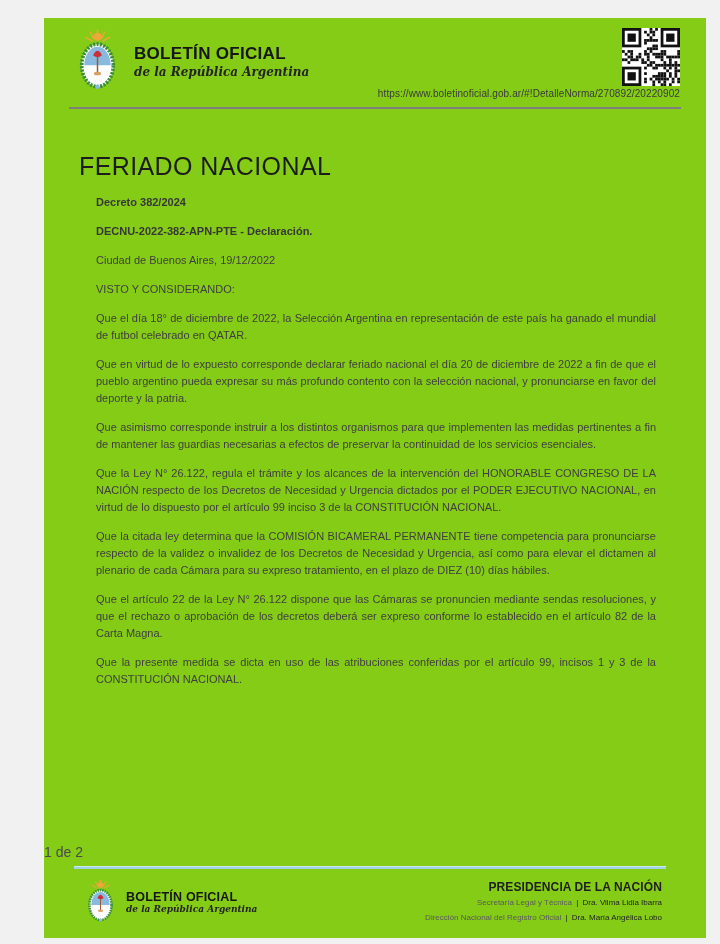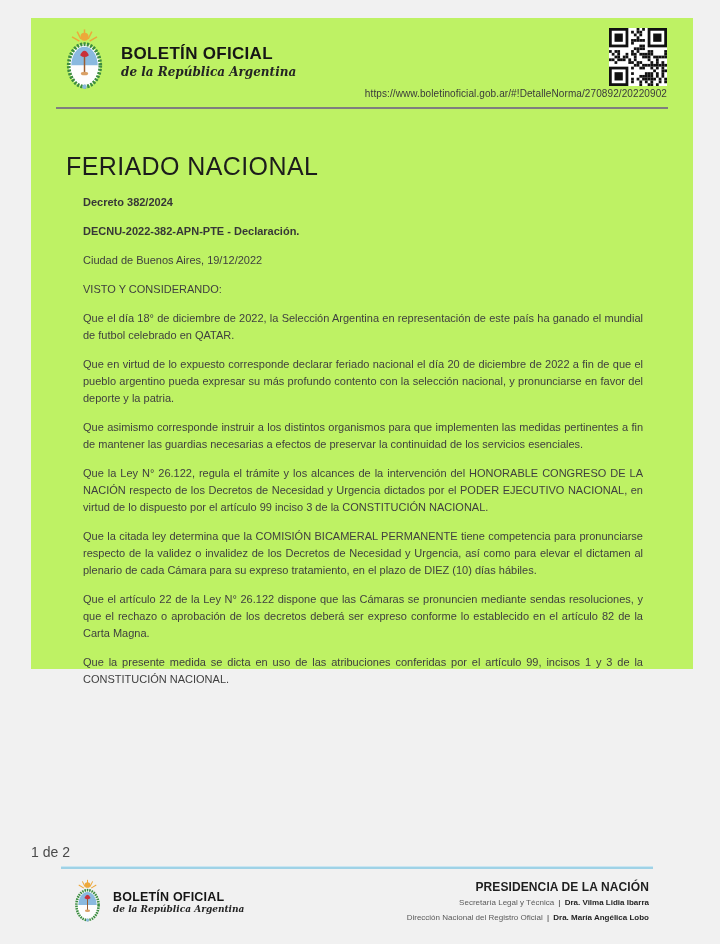--- a/index.html
+++ b/index.html
@@ -3,22 +3,22 @@
 <meta charset="utf-8">
 <style>
   * { margin: 0; padding: 0; box-sizing: border-box; }
   html,body { background:#e9e9e9; }
   .stage {
     position: relative; width: 720px; height: 944px;
     background: #f1f1f1; overflow: hidden;
     font-family: "Liberation Sans", sans-serif;
   }
   .paper {
-    position: absolute; left: 31px; top: 18px;
-    width: 662px; height: 651px; background: #bef264;
+    position: absolute; left: 44px; top: 18px;
+    width: 662px; height: 920px; background: #84cc16;
   }
   
   .brand-row { position: absolute; left: 30px; top: 10px; display: flex; align-items: center; gap: 13px; }
   .logo-lg { width: 47px; height: 66px; }
   .brand-title { font-size: 17px; font-weight: bold; color: #161616; letter-spacing: .3px; }
   .brand-subtitle { font-family: "DejaVu Serif", serif; font-style: italic; font-weight: bold;
     font-size: 12px; color: #242424; margin-top: 1px; }
   .qr { position: absolute; top: 10px; right: 26px; width: 58px; height: 58px; }
   .url { position: absolute; top: 70px; right: 26px; font-size: 10px; color: #3a3a3a; letter-spacing: .1px; }
   .header-rule { position: absolute; top: 89px; left: 25px; right: 25px; height: 2px; background: #7f7f7f; }
@@ -36,21 +36,21 @@
     background: #9fd2e6; border-top: 1px solid #c9e6f2; }
   .footer-row { position: absolute; top: 861px; left: 40px; right: 44px;
     display: flex; justify-content: space-between; align-items: center; }
   .footer-brand { display: flex; align-items: center; gap: 9px; }
   .logo-sm { width: 33px; height: 46px; }
   .f-title { font-size: 12.5px; font-weight: bold; color: #161616; letter-spacing: .2px; }
   .f-sub { font-family: "DejaVu Serif", serif; font-style: italic; font-weight: bold;
     font-size: 9px; color: #242424; }
   .footer-right { text-align: right; font-size: 8px; color: #5a5a5a; line-height: 15px; }
   .footer-org { font-size: 12px; font-weight: bold; color: #1f1f1f; letter-spacing: .1px; }
-  .f-name { font-weight: bold; color: #1f1f1f; }
+  .f-name { font-weight: normal; color: #1f1f1f; }
   .f-sep { color: #1f1f1f; padding: 0 2px; }
 </style>
 </head>
 <body>
 
 <svg width="0" height="0" style="position:absolute">
   <defs>
     <symbol id="coat-of-arms" viewBox="0 0 64 88">
       <g stroke="#eda83a" stroke-width="2">
         <line x1="32" y1="1" x2="32" y2="13"></line>

